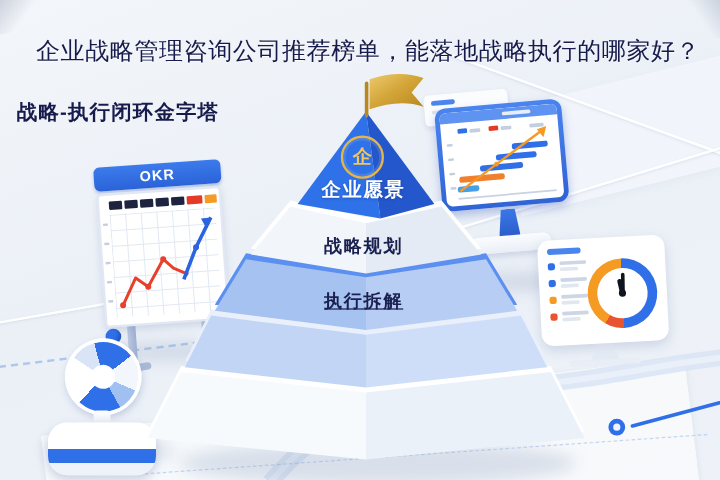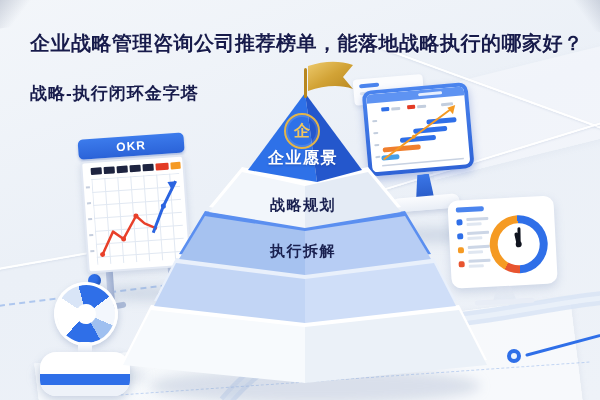--- a/index.html
+++ b/index.html
@@ -26,29 +26,29 @@
   .node-ring{position:absolute;left:507px;top:349px;width:14px;height:14px;border:4px solid #2f6fe8;border-radius:50%;background:#eef4fd;}
   .road{position:absolute;left:0;top:0;}
   .shadow-ellipse{position:absolute;border-radius:50%;filter:blur(6px);}
   .sh-pyramid{left:150px;top:368px;width:330px;height:36px;background:rgba(140,158,190,.28);}
   .sh-okr{left:88px;top:286px;width:120px;height:14px;background:rgba(140,158,190,.3);}
   .sh-monitor{left:382px;top:228px;width:110px;height:14px;background:rgba(140,158,190,.3);}
   .sh-pedestal{left:36px;top:368px;width:110px;height:16px;background:rgba(140,158,190,.3);}
 
   
   .title{position:absolute;left:30px;top:30px;width:560px;font-size:20px;line-height:26px;
-    font-weight:bold;color:#171b4b;letter-spacing:.5px;text-shadow:0 1px 0 rgba(255,255,255,.7);}
-  .subtitle{position:absolute;left:30px;top:82px;font-size:17px;font-weight:bold;color:#171b4b;letter-spacing:1px;}
+    font-weight:normal;color:#171b4b;letter-spacing:.5px;text-shadow:0 1px 0 rgba(255,255,255,.7);}
+  .subtitle{position:absolute;left:14px;top:82px;font-size:17px;font-weight:bold;color:#171b4b;letter-spacing:1px;}
 
   
   .pyramid-svg{position:absolute;left:105px;top:60px;z-index:6;}
   .pyr-label{position:absolute;left:223px;width:160px;text-align:center;z-index:7;
     font-weight:bold;color:#1a2150;font-size:15px;letter-spacing:1.5px;}
   .pyr-label.vision{color:#ffffff;font-size:16px;top:148px;text-shadow:0 1px 2px rgba(20,50,130,.45);font-family:Liberation Mono, monospace;}
-  .pyr-label.lv2{top:196px;} .pyr-label.lv3{top:242px;} .pyr-label.lv4{top:290px;} .pyr-label.lv5{top:342px;}
+  .pyr-label.lv2{top:196px;} .pyr-label.lv3{top:242px;text-decoration:underline;} .pyr-label.lv4{top:290px;} .pyr-label.lv5{top:342px;}
   .emblem{position:absolute;left:284px;top:113px;width:36px;height:36px;border:2.5px solid #e3b54a;border-radius:50%;
     z-index:7;display:flex;align-items:center;justify-content:center;font-size:16px;font-weight:bold;color:#f0c65e;
     box-shadow:inset 0 0 0 2px rgba(255,255,255,.12);}
 
   
   .okr{position:absolute;left:80px;top:136px;width:112px;height:160px;transform:rotate(-4deg);z-index:3;}
   .okr-header{width:106px;height:20px;margin-left:3px;background:linear-gradient(180deg,#3c7bec,#2b63d8);
     border-radius:5px;color:#fff;font-weight:bold;font-size:12px;text-align:center;line-height:20px;letter-spacing:1px;
     box-shadow:0 2px 3px rgba(40,80,180,.3);}
   .okr-body{position:relative;width:104px;height:112px;margin:2px 0 0 4px;background:#fff;border:2px solid #e2e8f3;

